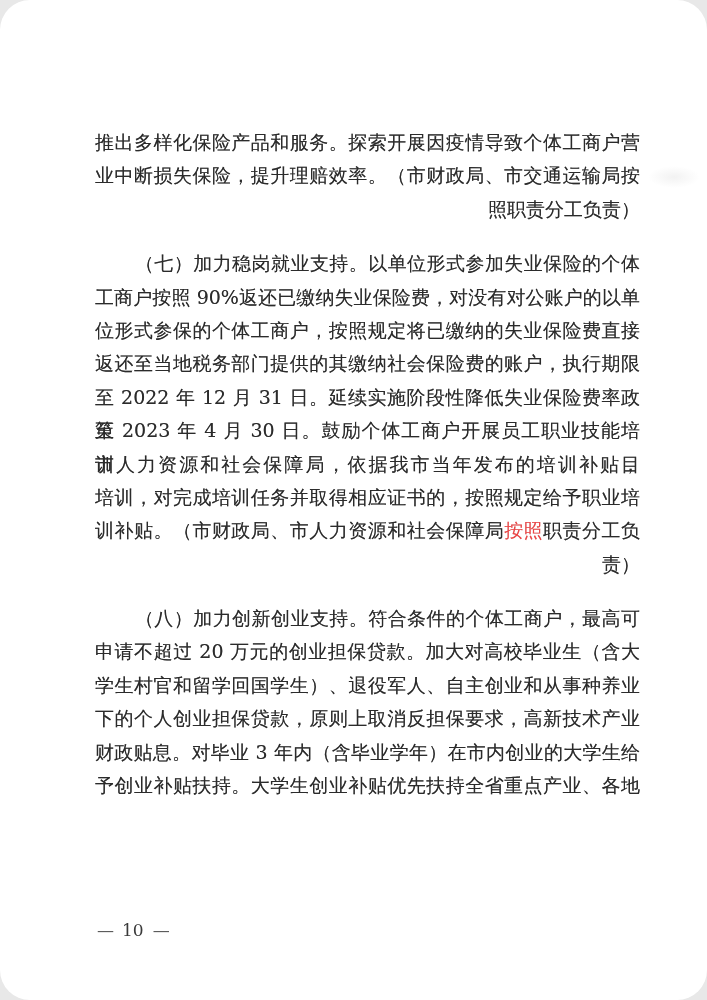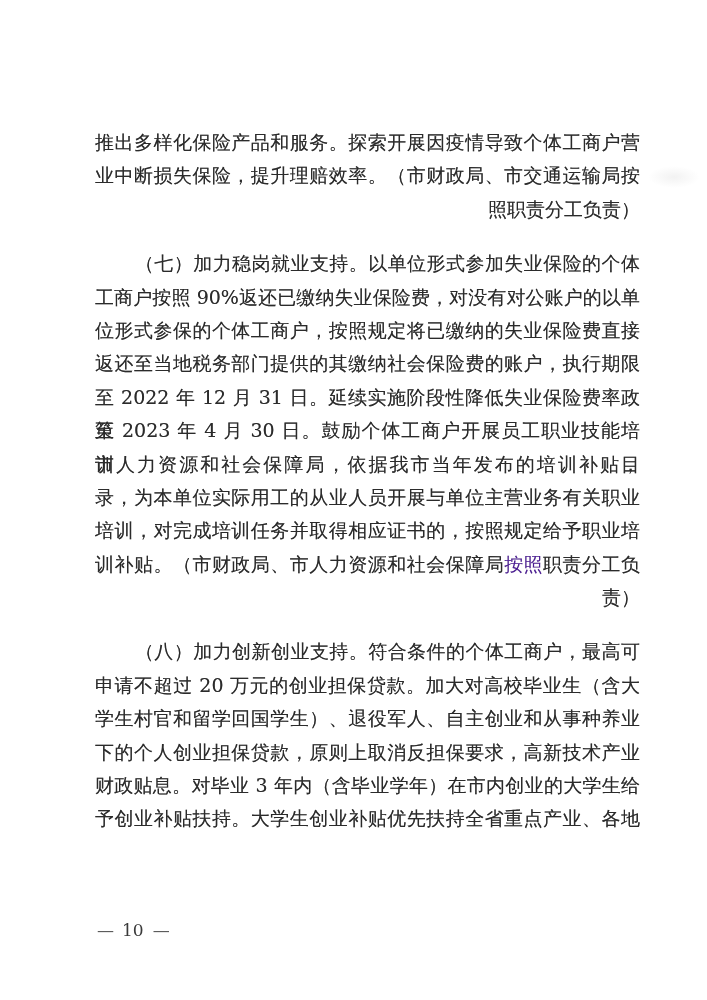--- a/index.html
+++ b/index.html
@@ -8,20 +8,21 @@
     background: #e8e8e8;
     font-family: "DejaVu Serif", "Liberation Serif", serif;
   }
   .page {
     position: relative;
     width: 707px;
     height: 1000px;
     margin: 0 auto;
     background: #ffffff;
     overflow: hidden;
+    border-radius: 30px;
   }
   .textblock {
     position: absolute;
     left: 95px;
     top: 126px;
     width: 545px;
   }
   .line {
     font-size: 19px;
     line-height: 33.4px;
@@ -37,21 +38,21 @@
     text-align: right;
     text-align-last: auto;
   }
   .line.indent {
     text-indent: 2.1em;
   }
   .line.para-start {
     margin-top: 21px;
   }
   .faded {
-    color: #4c1d95;
+    color: #ef4444;
     text-shadow: 0 0 0.5px rgba(155,155,155,0.5);
   }
   .footer {
     position: absolute;
     left: 97px;
     top: 920px;
     font-size: 17px;
     color: #3a3a3a;
     display: flex;
     align-items: center;
@@ -82,21 +83,20 @@
     <div class="line">推出多样化保险产品和服务。探索开展因疫情导致个体工商户营</div>
     <div class="line">业中断损失保险，提升理赔效率。（市财政局、市交通运输局按</div>
     <div class="line para-end">照职责分工负责）</div>
     <div class="line indent para-start">（七）加力稳岗就业支持。以单位形式参加失业保险的个体</div>
     <div class="line">工商户按照 90%返还已缴纳失业保险费，对没有对公账户的以单</div>
     <div class="line">位形式参保的个体工商户，按照规定将已缴纳的失业保险费直接</div>
     <div class="line">返还至当地税务部门提供的其缴纳社会保险费的账户，执行期限</div>
     <div class="line">至 2022 年 12 月 31 日。延续实施阶段性降低失业保险费率政策</div>
     <div class="line">至 2023 年 4 月 30 日。鼓励个体工商户开展员工职业技能培训，</div>
     <div class="line">市人力资源和社会保障局，依据我市当年发布的培训补贴目</div>
-    <div class="line">录，为本单位实际用工的从业人员开展与单位主营业务有关职业</div>
     <div class="line">培训，对完成培训任务并取得相应证书的，按照规定给予职业培</div>
     <div class="line"><span>训补贴。（市财政局、市人力资源和社会保障局</span><span class="faded">按照</span><span>职责分工负</span></div>
     <div class="line para-end">责）</div>
     <div class="line indent para-start">（八）加力创新创业支持。符合条件的个体工商户，最高可</div>
     <div class="line">申请不超过 20 万元的创业担保贷款。加大对高校毕业生（含大</div>
     <div class="line">学生村官和留学回国学生）、退役军人、自主创业和从事种养业</div>
     <div class="line">下的个人创业担保贷款，原则上取消反担保要求，高新技术产业</div>
     <div class="line">财政贴息。对毕业 3 年内（含毕业学年）在市内创业的大学生给</div>
     <div class="line">予创业补贴扶持。大学生创业补贴优先扶持全省重点产业、各地</div>
   </div>

